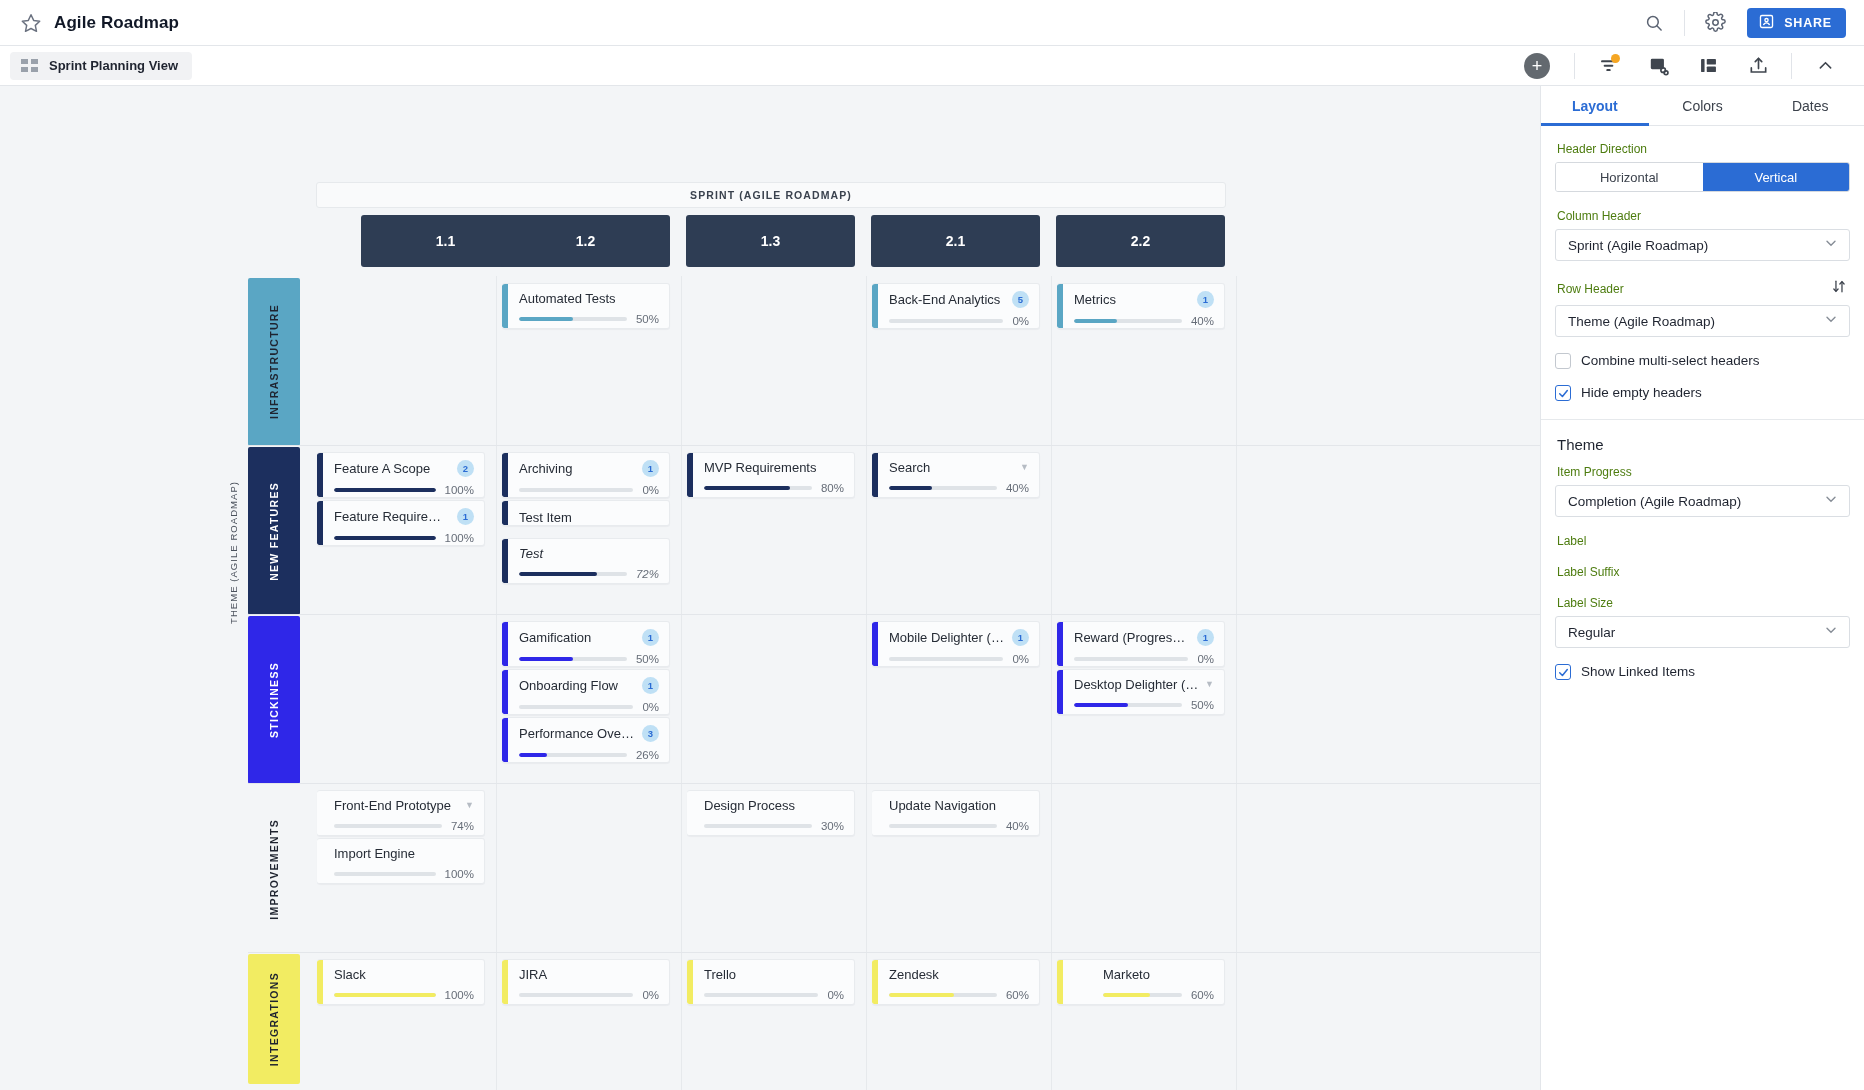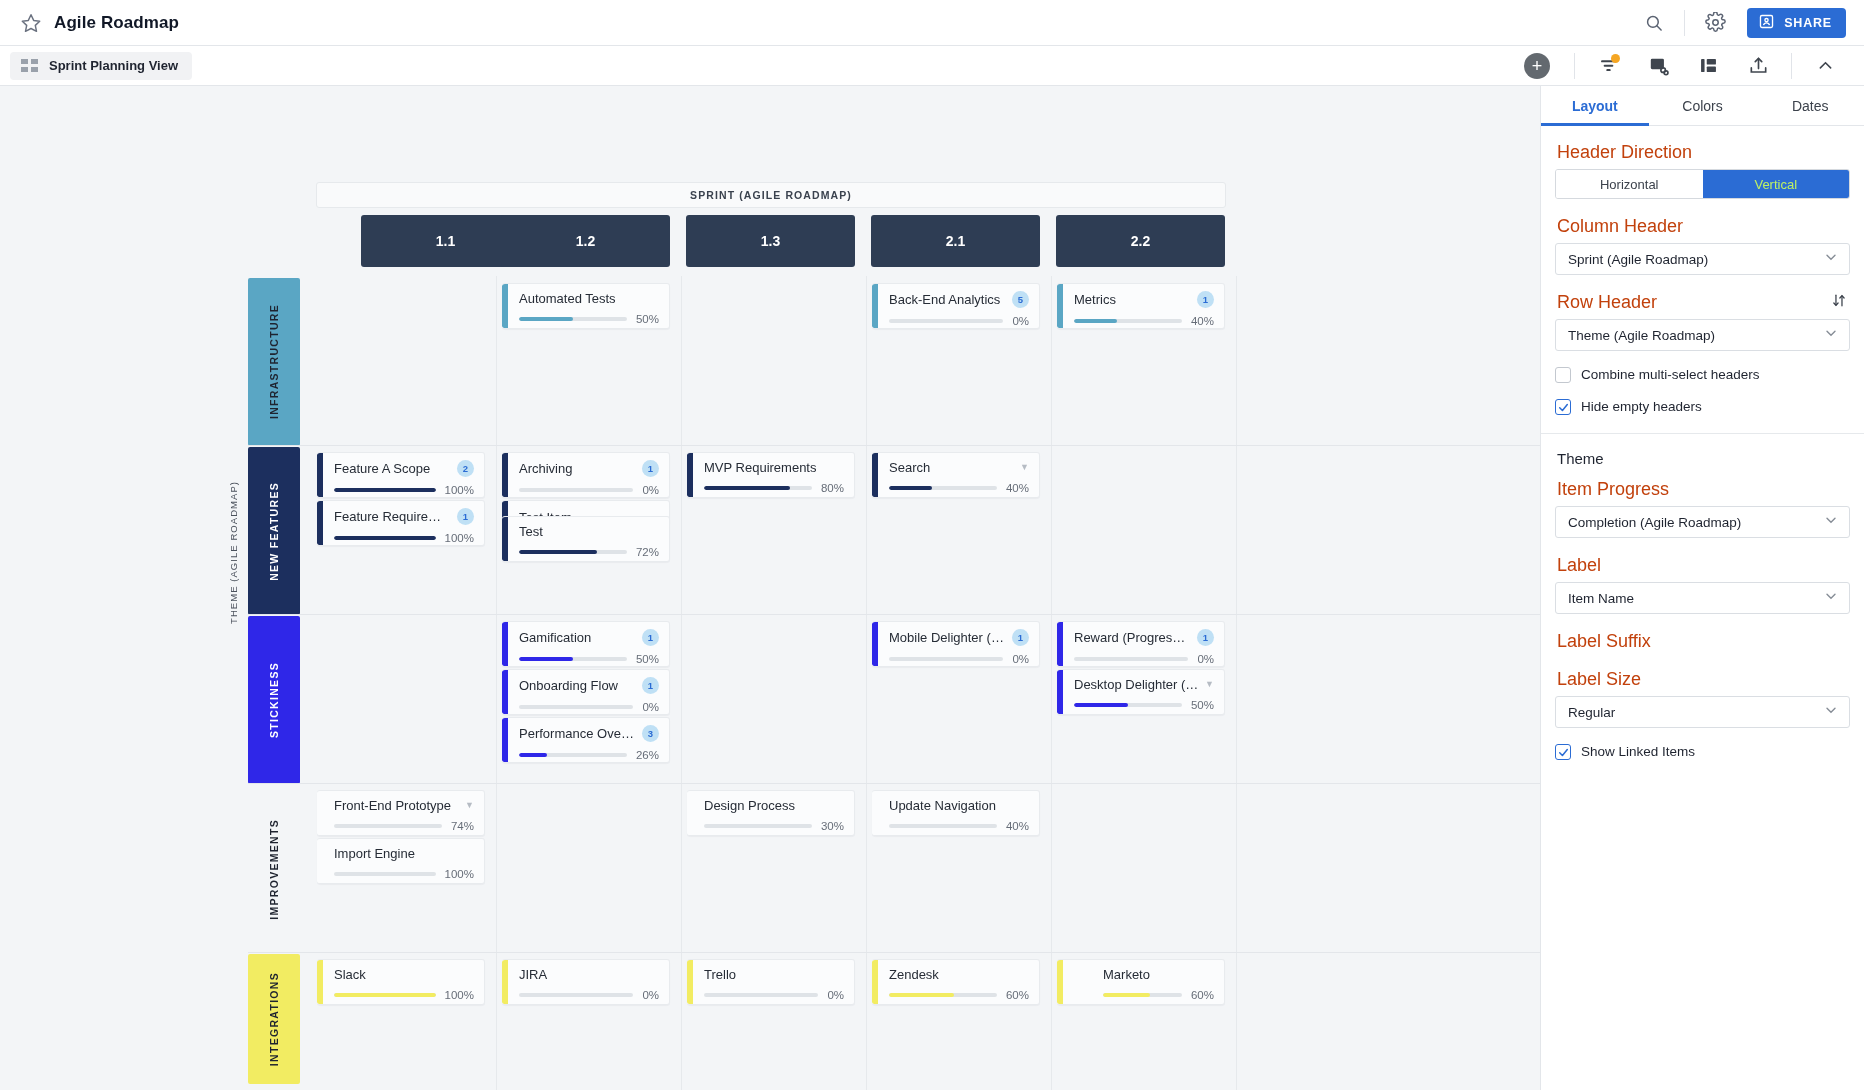--- a/index.html
+++ b/index.html
@@ -140,28 +140,28 @@
   .panel-tabs { display: flex; height: 40px; border-bottom: 1px solid #e3e6ea; }
   .panel-tab {
     flex: 1 1 0; display: flex; align-items: center; justify-content: center;
     font-size: 14px; color: #3c424c; cursor: pointer; position: relative;
   }
   .panel-tab.active { color: #2b6cd4; font-weight: bold; }
   .panel-tab.active::after {
     content: ""; position: absolute; left: 0; right: 0; bottom: -1px; height: 3px; background: #2b6cd4;
   }
   .panel-scroll { flex: 1 1 auto; overflow: hidden; padding: 16px 14px 0 14px; }
-  .field-label { font-size: 18px; color: #c2410c; margin: 0 0 6px 2px; }
+  .field-label { font-size: 12px; color: #4d7c0f; margin: 0 0 6px 2px; }
   .field-label.mt { margin-top: 17px; }
   .seg { display: flex; height: 30px; border-radius: 3px; overflow: hidden; border: 1px solid #d5d9de; }
   .seg-btn {
     flex: 1 1 0; display: flex; align-items: center; justify-content: center;
     font-size: 13px; color: #3c424c; background: #fff; cursor: pointer; border: none;
   }
-  .seg-btn.active { background: #2b6cd4; color: #bef264; }
+  .seg-btn.active { background: #2b6cd4; color: #ffffff; }
   .select {
     height: 32px; border: 1px solid #dadee3; border-radius: 3px; background: #fff;
     display: flex; align-items: center; padding: 0 10px 0 12px; cursor: pointer;
   }
   .select .val { flex: 1 1 auto; font-size: 13.5px; color: #1f2430;
                  white-space: nowrap; overflow: hidden; text-overflow: ellipsis; }
   .select .chev { flex: 0 0 auto; color: #868d96; }
   .row-head-line { display: flex; align-items: center; margin: 17px 2px 6px 2px; }
   .row-head-line .field-label { margin: 0; }
   .sort-icon { margin-left: auto; color: #3c424c; }
@@ -400,21 +400,21 @@
               </div>
             </div>
             <div class="card compact" style="left: 502px; top: 414px; width: 168px; height: 26px;">
               <div class="accent" style="background: rgb(28, 47, 94);"></div>
               <div class="cbody">
                 <div class="crow1">
                   <span class="cname">Test Item</span>
                 </div>
               </div>
             </div>
-            <div class="card" style="left: 502px; top: 430px; width: 168px; height: 46px;">
+            <div class="card" style="left: 502px; top: 452px; width: 168px; height: 46px; font-style: italic;">
               <div class="accent" style="background: rgb(28, 47, 94);"></div>
               <div class="cbody">
                 <div class="crow1">
                   <span class="cname">Test</span>
                 </div>
                 <div class="crow2">
                   <div class="track">
                     <div class="fill" style="width: 72%; background: rgb(28, 47, 94);"></div>
                   </div>
                   <span class="pct">72%</span>
@@ -756,28 +756,20 @@
         <div class="select">
           <span class="val">Completion (Agile Roadmap)</span>
           <span class="chev">
             <svg viewBox="0 0 24 24" width="16" height="16" fill="none" stroke="currentColor" stroke-width="2.1" stroke-linecap="round">
                 <path d="M6 9.5 12 15.5 18 9.5"></path>
               </svg>
           </span>
         </div>
 
         <div class="field-label mt">Label</div>
-        <div class="select">
-          <span class="val">Item Name</span>
-          <span class="chev">
-            <svg viewBox="0 0 24 24" width="16" height="16" fill="none" stroke="currentColor" stroke-width="2.1" stroke-linecap="round">
-                <path d="M6 9.5 12 15.5 18 9.5"></path>
-              </svg>
-          </span>
-        </div>
 
         <div class="field-label mt">Label Suffix</div>
 
         <div class="field-label mt">Label Size</div>
         <div class="select">
           <span class="val">Regular</span>
           <span class="chev">
             <svg viewBox="0 0 24 24" width="16" height="16" fill="none" stroke="currentColor" stroke-width="2.1" stroke-linecap="round">
                 <path d="M6 9.5 12 15.5 18 9.5"></path>
               </svg>

